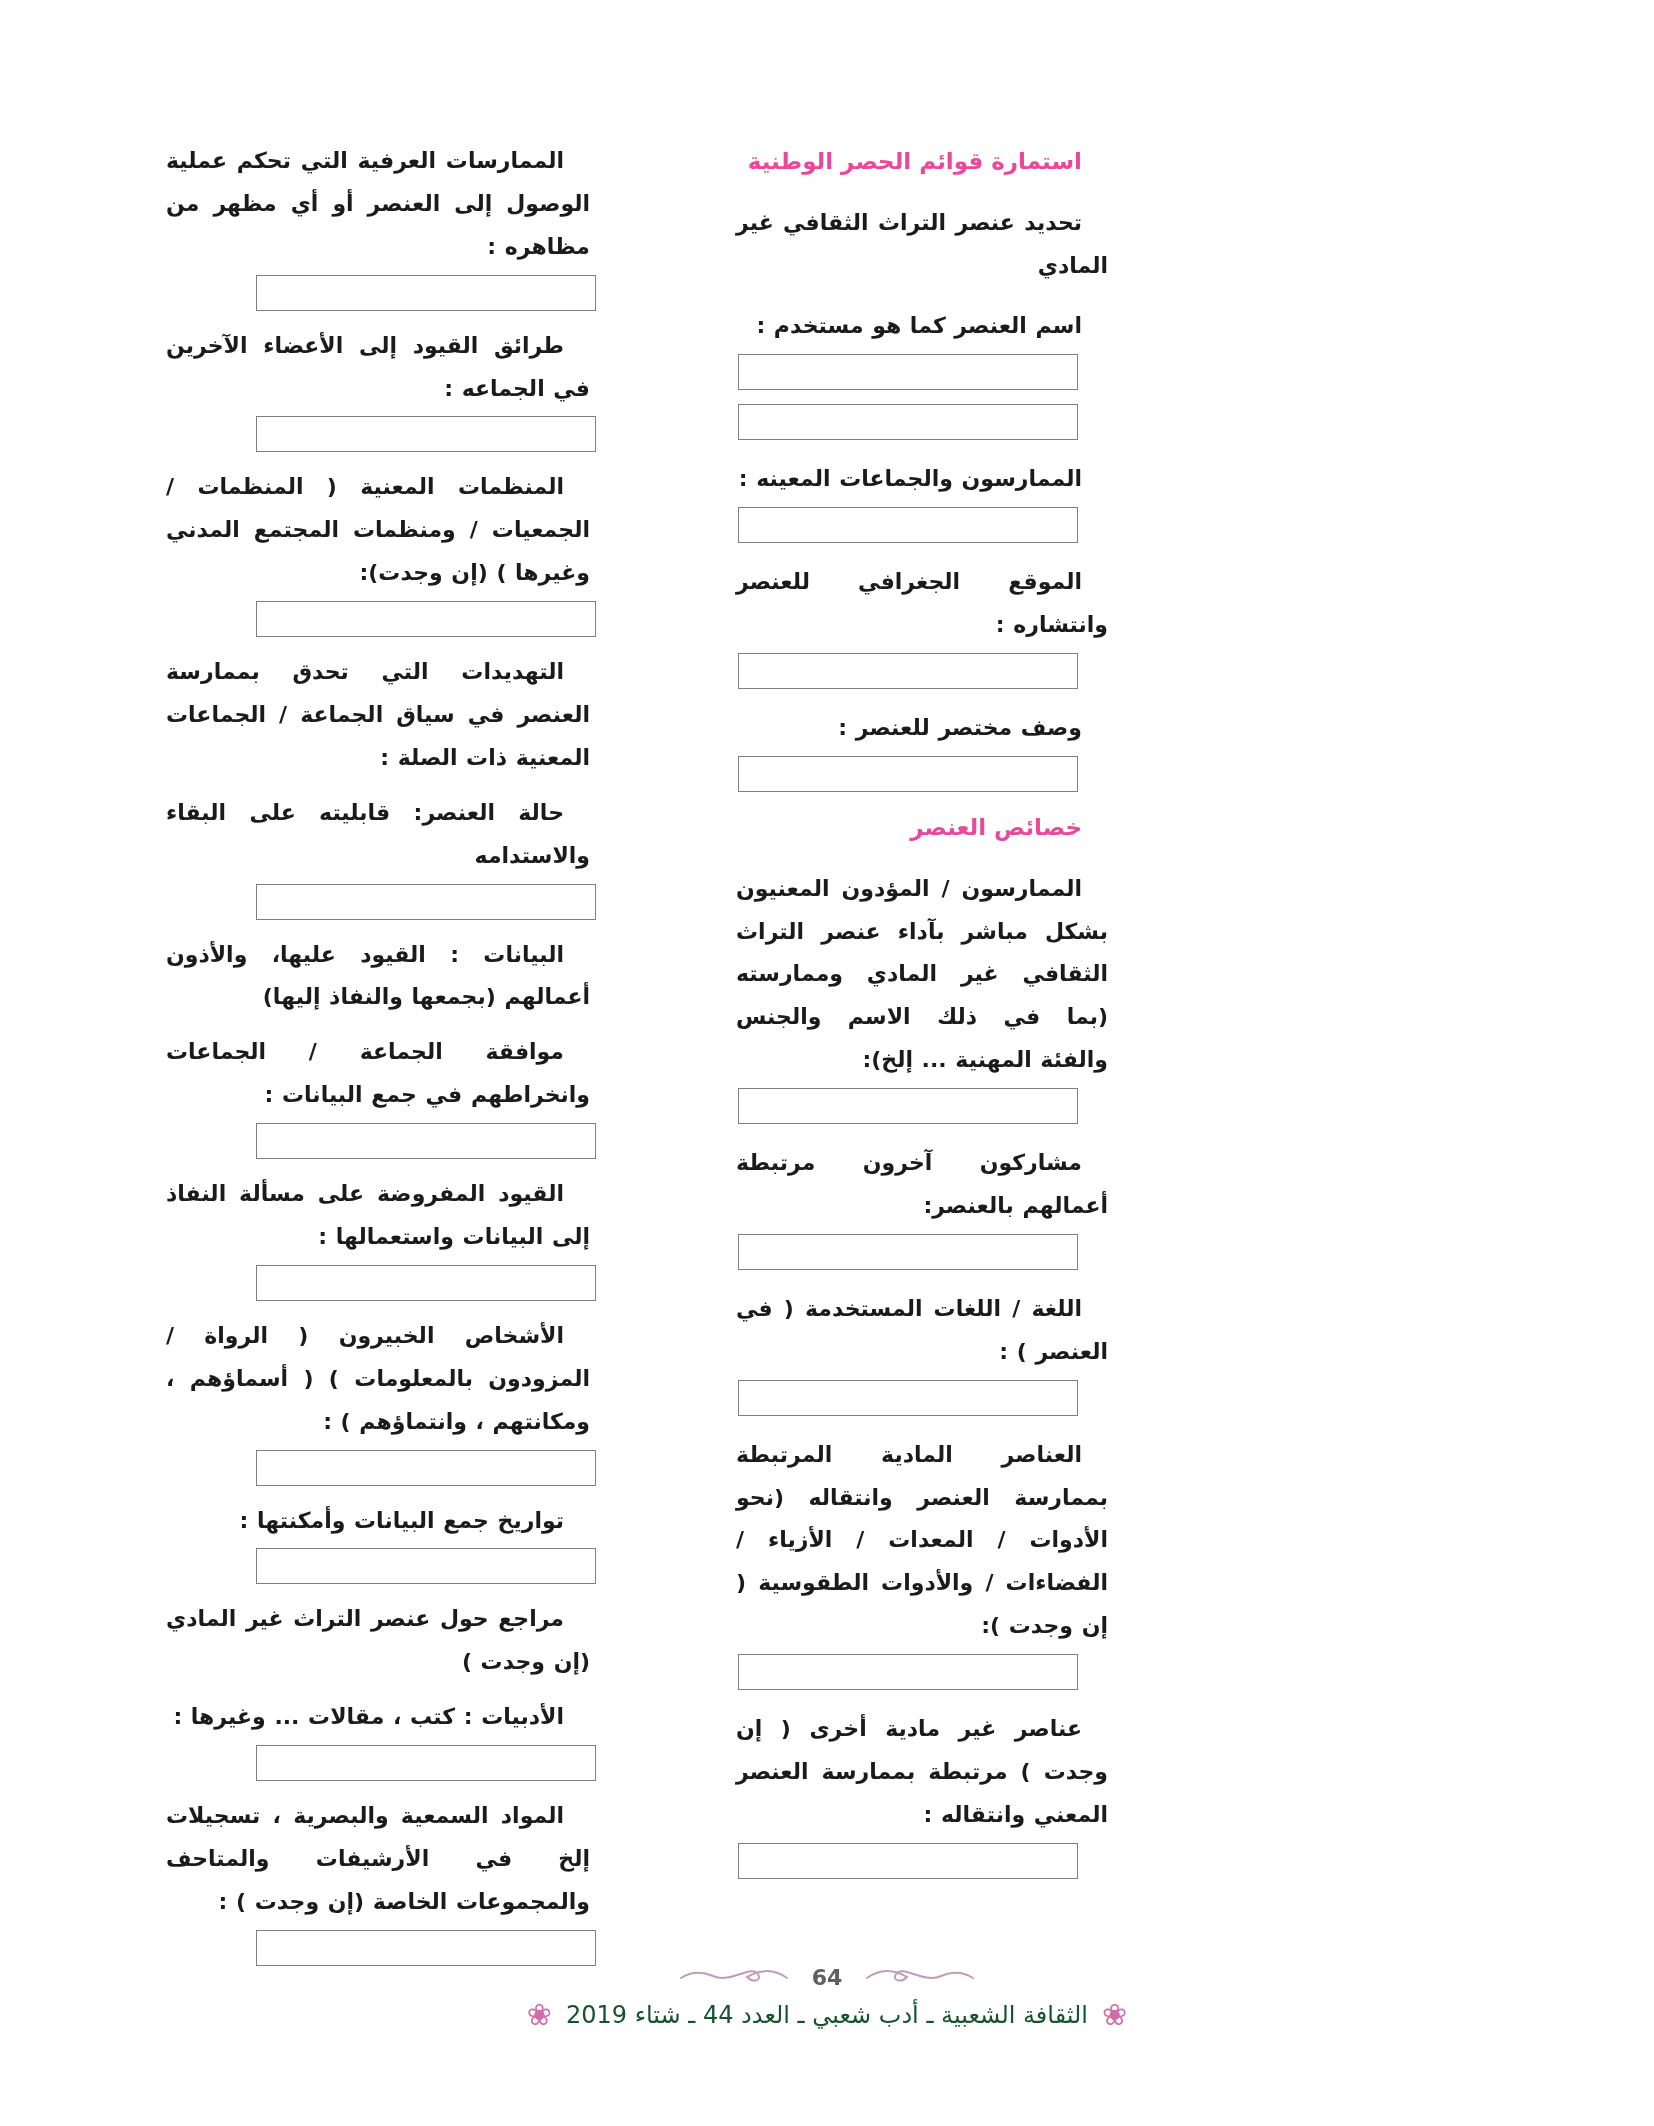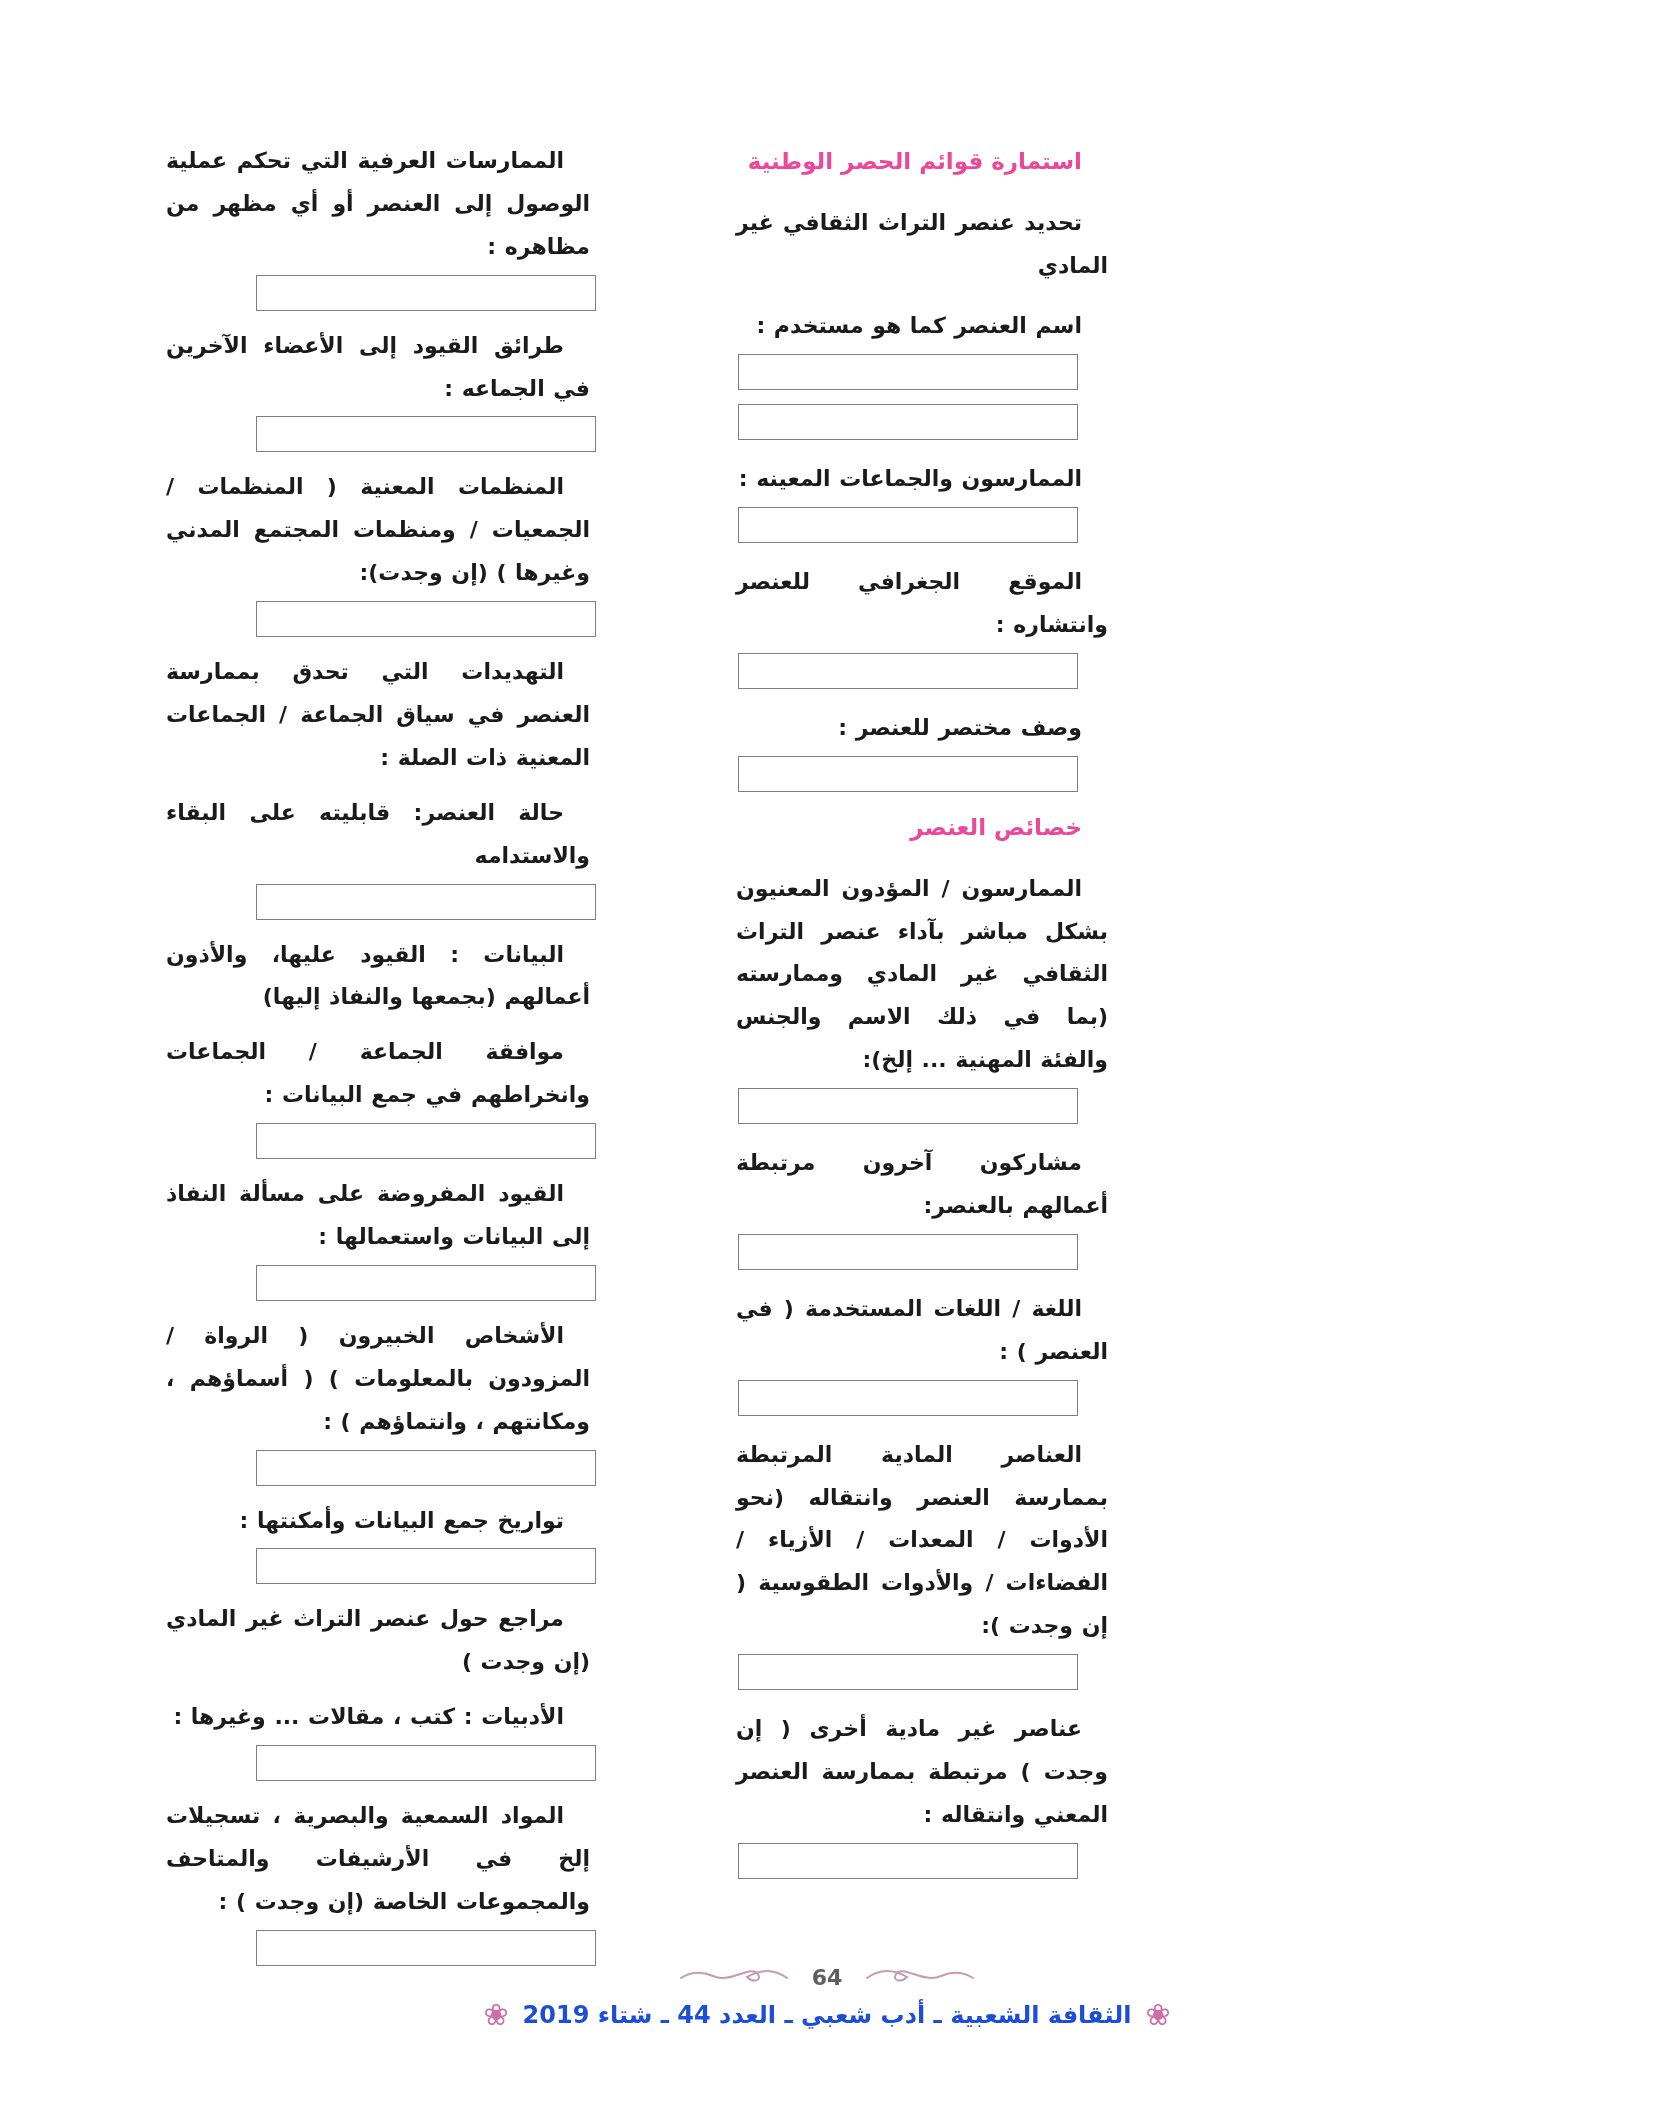--- a/index.html
+++ b/index.html
@@ -80,22 +80,22 @@
   .swirl.mirrored { transform: scaleX(-1); }
   .journal-row {
     margin-top: 8px;
     display: flex;
     align-items: center;
     justify-content: center;
     gap: 14px;
   }
   .journal-text {
     font-size: 24px;
-    font-weight: bold;
-    color: #1d4ed8;
+    font-weight: normal;
+    color: #14532d;
   }
   .flower {
     font-size: 30px;
     color: #cf6da8;
     line-height: 1;
   }
 </style>
 </head>
 <body>
 

